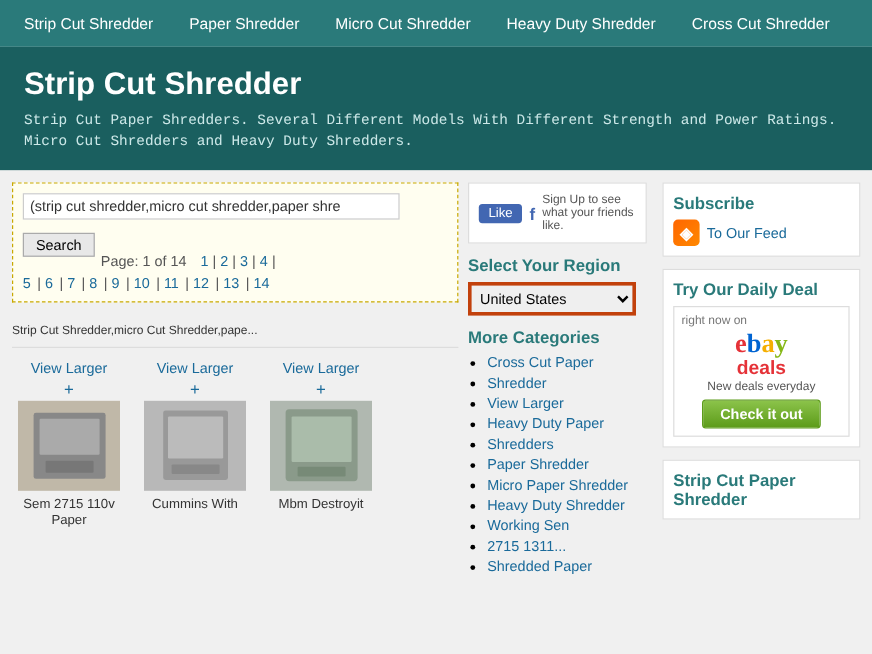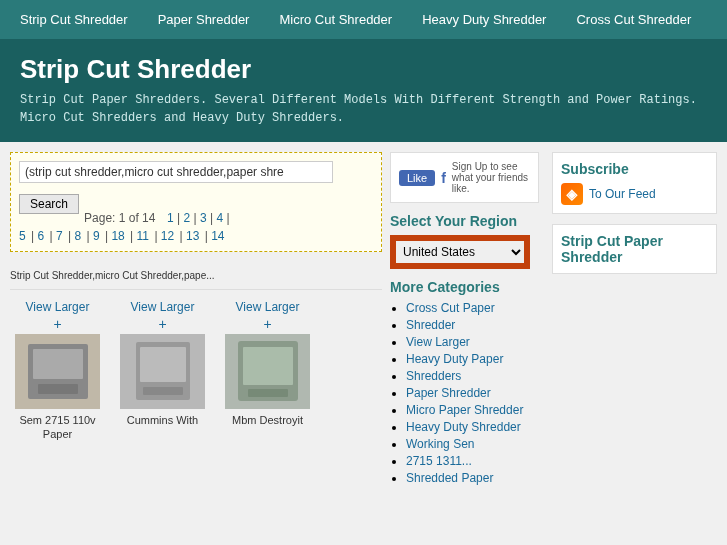--- a/index.html
+++ b/index.html
@@ -185,21 +185,21 @@
     }
     .region-section h3 {
       font-size: 14px;
       color: #2a7a7a;
       margin-bottom: 6px;
     }
     .region-select {
       width: 140px;
       padding: 3px;
       font-size: 12px;
-      border: 6px solid #c2410c;
+      border: 3px solid #c2410c;
     }
 
     
     .categories-section h3 {
       font-size: 14px;
       color: #2a7a7a;
       margin-bottom: 6px;
     }
     .categories-section ul {
       list-style: disc;
@@ -342,21 +342,21 @@
           <a>3</a> |
           <a>4</a> |
         </span>
       </div>
       <div class="page-links">
         <a>5</a> |
         <a>6</a> |
         <a>7</a> |
         <a>8</a> |
         <a>9</a> |
-        <a>18</a> |
+        <a>10</a> |
         <a>11</a> |
         <a>12</a> |
         <a>13</a> |
         <a>14</a>
       </div>
     </div>
 
     <div class="query-title">Strip Cut Shredder,micro Cut Shredder,pape...</div>
 
     <div class="product-grid">
@@ -444,19 +444,31 @@
     <div class="right-section">
       <h3>Subscribe</h3>
       <div class="feed-item">
         <div class="rss-icon" style="background: linear-gradient(135deg, rgb(255, 102, 0), rgb(255, 136, 0)); border-radius: 4px; width: 22px; height: 22px; display: flex; align-items: center; justify-content: center;">
             <span style="color: rgb(255, 255, 255); font-size: 14px; font-weight: bold;">◈</span>
           </div>
         <a class="feed-link">To Our Feed</a>
       </div>
     </div>
 
+    <div class="right-section">
+      <h3>Try Our Daily Deal</h3>
+      <div class="deal-box">
+        <div class="right-now">right now on</div>
+        <div class="ebay-logo">
+          <span class="e">e</span><span class="b">b</span><span class="a">a</span><span class="y">y</span>
+        </div>
+        <div class="deals-text">deals</div>
+        <div class="new-deals">New deals everyday</div>
+        <button class="check-btn">Check it out</button>
+      </div>
+    </div>
 
     <div class="strip-cut-section">
       <h3>Strip Cut Paper Shredder</h3>
     </div>
 
   </div>
 </div>
 
 </body></html>

